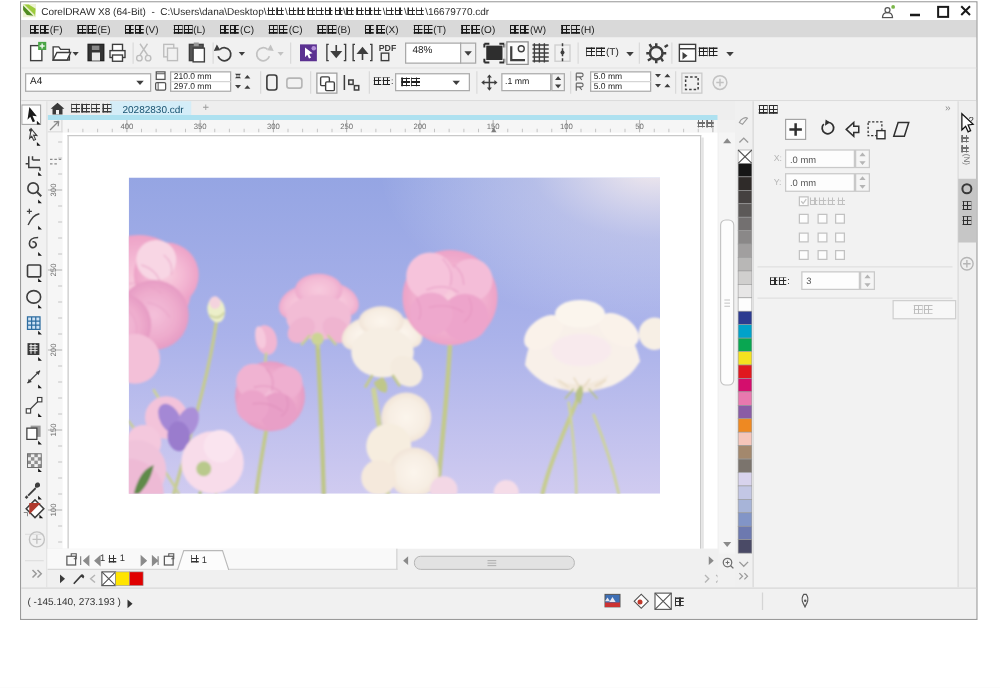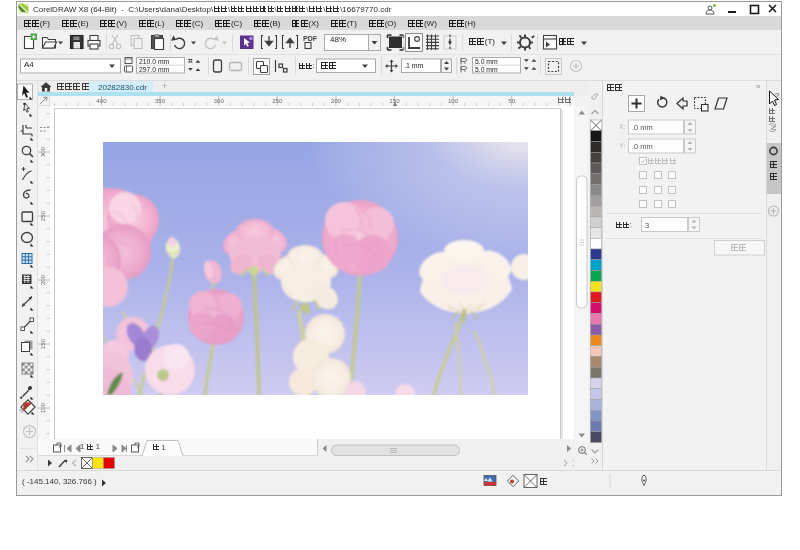--- a/index.html
+++ b/index.html
@@ -693,21 +693,21 @@
  <path d="M43.5,1.5 l11,11 M54.5,1.5 l-11,11" stroke="#555" stroke-width="0.9"></path>
  <rect x="54.5" y="1.5" width="11" height="11" fill="#ffe400" stroke="#9b9b9b" stroke-width="0.5"></rect>
  <rect x="65.5" y="1.5" width="11" height="11" fill="#e00000" stroke="#9b9b9b" stroke-width="0.5"></rect>
  <g stroke="#b5b5b5" stroke-width="1.1" fill="none">
   <path d="M526,4 l3,3 -3,3" transform="translate(0,0)"></path>
   <path d="M535,4 l3,3 -3,3 M539,4 l3,3 -3,3" transform="translate(0,0)"></path>
  </g>
 </svg>
 
 <div class="abs" style="left:17px;top:470px;width:764px;height:25px;background:#f1f1f1;border-top:1px solid #d8d8d8;"></div>
-<div class="abs" style="left:22px;top:477px;font-size:8px;color:#333;">( -145.140, 326.766 )</div>
+<div class="abs" style="left:22px;top:477px;font-size:8px;color:#333;">( -145.140, 273.193 )</div>
 <svg class="abs" style="left:100px;top:479px;" width="8" height="8" viewBox="0 0 8 8">
     <path d="M2,0.5 l4,3.5 -4,3.5 z" fill="#333"></path>
   </svg>
 <svg class="abs" style="left:480px;top:473px;" width="180" height="16" viewBox="0 0 180 16">
 
  <rect x="4" y="2.5" width="12" height="10" fill="#3e6fb5" stroke="#555" stroke-width="0.8"></rect>
  <path d="M4,9 h12 v3.5 h-12 z" fill="#c33"></path>
  <path d="M6,5 l2,3 h-4 z M10,4.5 l2.5,4 h-5 z" fill="#e8e8f0"></path>
 
  <g transform="translate(33,8)">

